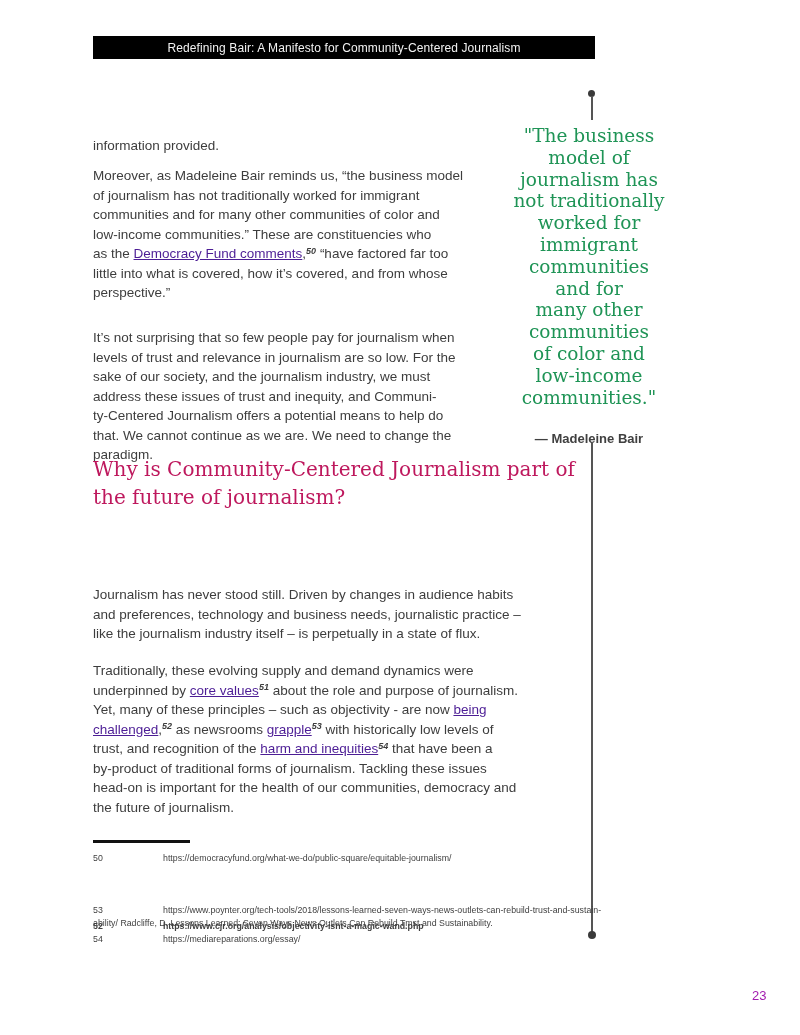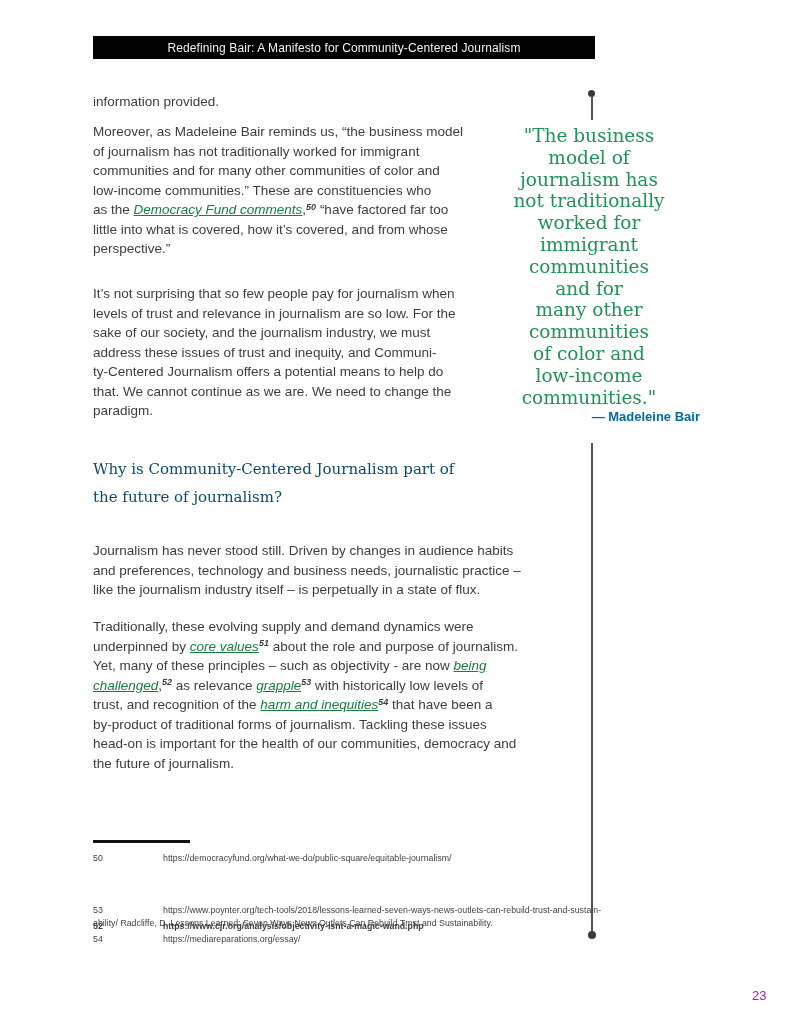--- a/index.html
+++ b/index.html
@@ -20,71 +20,71 @@
     font-size: 12px;
     display: flex; align-items: center; justify-content: center;
     letter-spacing: 0.1px;
   }
   .body-text {
     position: absolute;
     color: #3d3d3d;
     font-size: 13.5px;
     line-height: 19.5px;
     white-space: pre-line;
+    margin-top: 44px;
   }
   #intro { left: 93px; top: 92px;  width: 440px; }
   #para1 { left: 93px; top: 122px; width: 440px; }
   #para2 { left: 93px; top: 284px; width: 440px; }
   #para3 { left: 93px; top: 541px; width: 525px; }
   #para4 { left: 93px; top: 617px; width: 525px; }
   .body-link {
-    color: #15803d;
+    color: #4c1d95;
     text-decoration: underline;
     cursor: pointer;
-    font-style: italic;
   }
   sup.fn-ref {
     font-weight: bold;
     font-style: italic;
     font-size: 9px;
     line-height: 0;
     position: relative;
     top: -0.45em;
     vertical-align: baseline;
     cursor: pointer;
   }
   .heading {
     position: absolute;
     left: 93px; top: 455px;
     width: 545px;
     font-family: "DejaVu Serif", serif;
-    font-size: 15px;
+    font-size: 20px;
     line-height: 28px;
-    color: #0c4a6e;
+    color: #be185d;
     white-space: pre-line;
   }
   .pullquote {
     position: absolute;
     left: 478px; top: 125px;
     width: 222px;
     text-align: center;
     font-family: "DejaVu Serif", serif;
     font-size: 18.5px;
     line-height: 21.8px;
     color: #1f9456;
     white-space: pre-line;
   }
   .attribution {
     position: absolute;
-    left: 478px; top: 409px;
+    left: 478px; top: 431px;
     width: 222px;
-    text-align: right;
+    text-align: center;
     font-size: 13px;
     font-weight: bold;
-    color: #0369a1;
+    color: #404040;
   }
   .pin-dot {
     position: absolute;
     width: 7px; height: 7px;
     border-radius: 50%;
     background: #3a3a3a;
   }
   .vstem {
     position: absolute;
     width: 2px;
@@ -164,21 +164,21 @@
   <div class="heading">Why is Community-Centered Journalism part of
 the future of journalism?</div>
 
   <div id="para3" class="body-text">Journalism has never stood still. Driven by changes in audience habits
 and preferences, technology and business needs, journalistic practice –
 like the journalism industry itself – is perpetually in a state of flux.</div>
 
   <div id="para4" class="body-text"><span>Traditionally, these evolving supply and demand dynamics were
 underpinned by </span><a class="body-link">core values</a><sup class="fn-ref">51</sup><span> about the role and purpose of journalism.
 Yet, many of these principles – such as objectivity - are now </span><a class="body-link">being
-challenged</a><span>,</span><sup class="fn-ref">52</sup><span> as relevance </span><a class="body-link">grapple</a><sup class="fn-ref">53</sup><span> with historically low levels of
+challenged</a><span>,</span><sup class="fn-ref">52</sup><span> as newsrooms </span><a class="body-link">grapple</a><sup class="fn-ref">53</sup><span> with historically low levels of
 trust, and recognition of the </span><a class="body-link">harm and inequities</a><sup class="fn-ref">54</sup><span> that have been a
 by-product of traditional forms of journalism. Tackling these issues
 head-on is important for the health of our communities, democracy and
 the future of journalism.</span></div>
 
   <div class="fn-rule"></div>
 
   <div class="footnote" style="top:852px;">
     <span class="fn-num">50</span><span class="fn-text">https://democracyfund.org/what-we-do/public-square/equitable-journalism/</span>
   </div>

